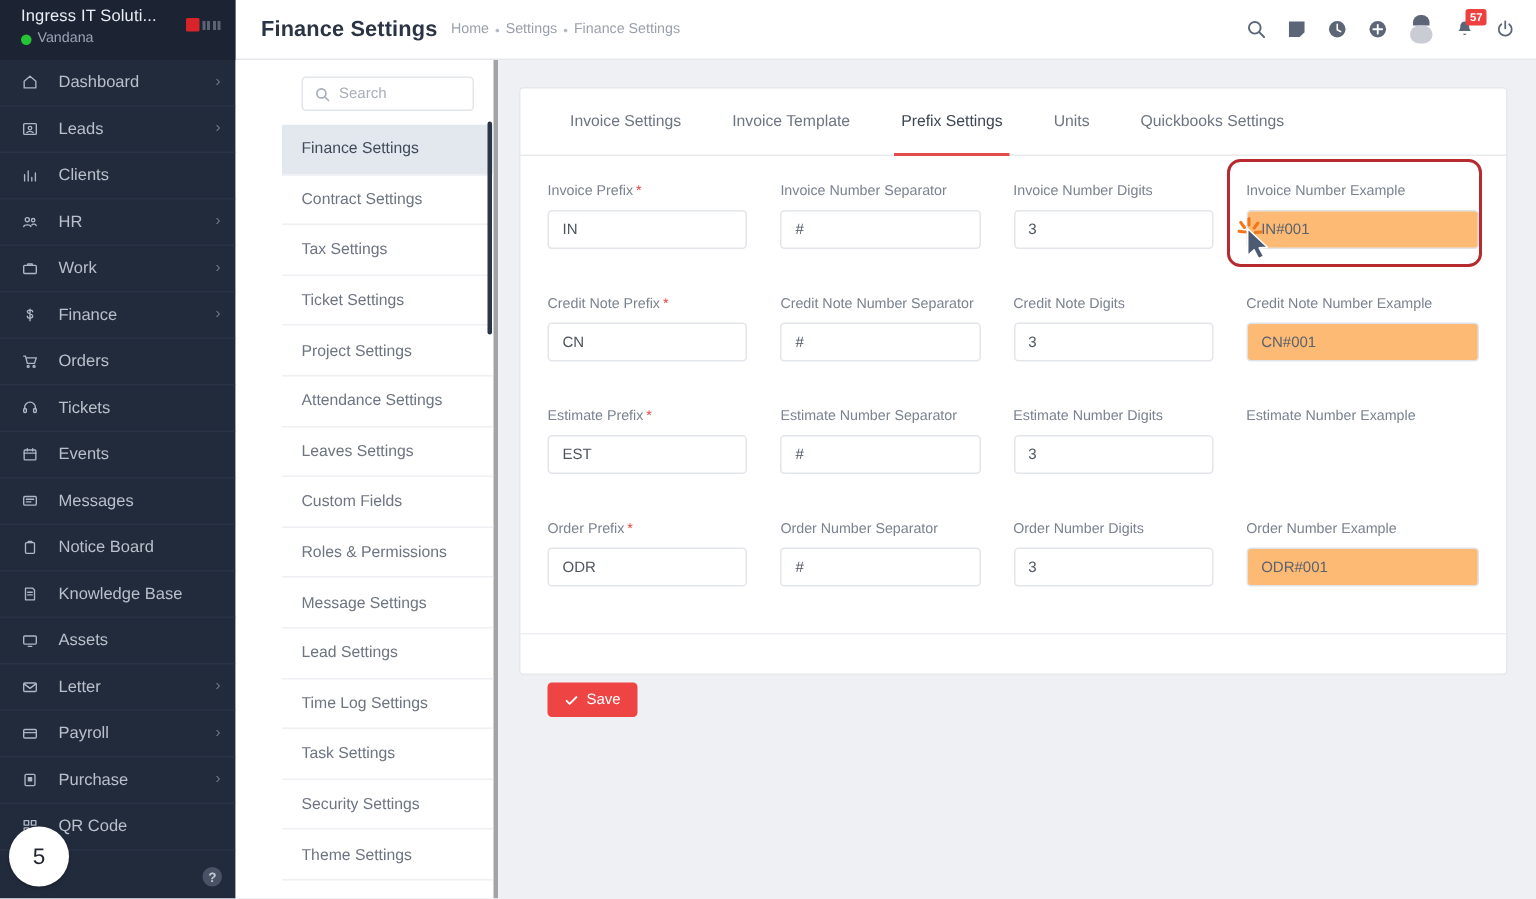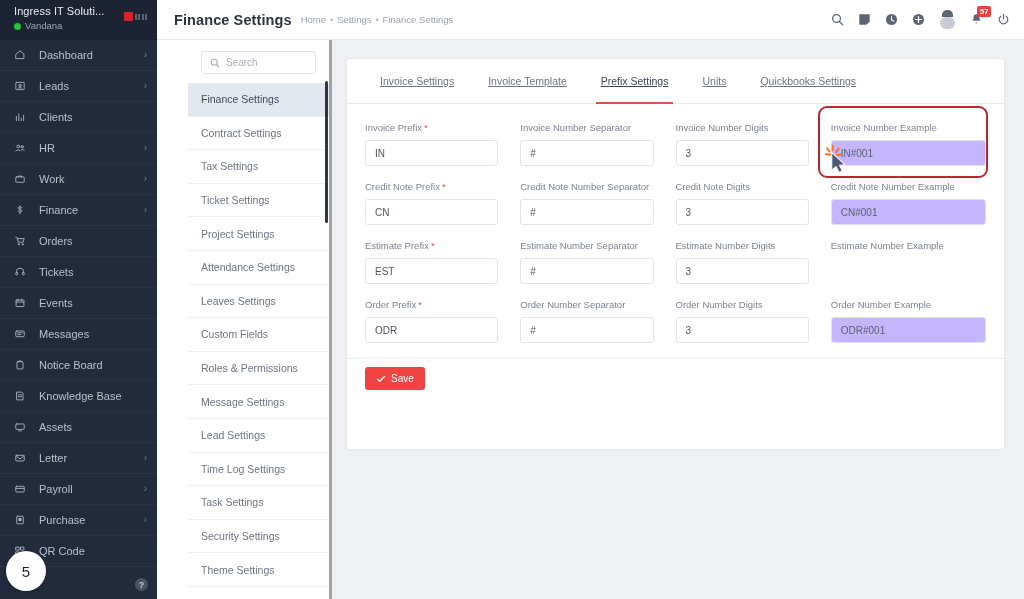--- a/index.html
+++ b/index.html
@@ -157,58 +157,58 @@
     background: #ffffff; border: 1px solid #e5e8ec; border-radius: 3px;
     height: 392px;
   }
   .tabs {
     display: flex; align-items: center; height: 45px;
     border-bottom: 1px solid #e8eaee; padding: 0 16px;
   }
   .tab {
     font-size: 10.5px; color: #6d7582; padding: 0 17px;
     height: 45px; display: flex; align-items: center;
-    position: relative; cursor: pointer; white-space: nowrap; text-decoration: underline;
+    position: relative; cursor: pointer; white-space: nowrap;
   }
   .tab.active { color: #3d4654; }
   .tab.active::after {
     content: ""; position: absolute; left: 12px; right: 12px; bottom: 0;
     height: 2px; background: #e24c4c;
   }
 
   .form { padding: 18px 18px 0 18px; }
-  .form-row { display: flex; gap: 0; margin-bottom: 15px; }
+  .form-row { display: flex; gap: 0; margin-bottom: 31px; }
   .field { flex: 0 0 25%; padding-right: 22px; position: relative; }
   .field:last-child { padding-right: 0; }
   .f-label {
     font-size: 9.5px; color: #7b8390; margin-bottom: 7px;
     display: block; white-space: nowrap;
   }
   .req { color: #e74b4b; margin-left: 2px; }
   .f-input {
     height: 26px; border: 1px solid #e2e5ea; border-radius: 3px;
     background: #fff; display: flex; align-items: center;
     padding: 0 9px; font-size: 10px; color: #4d5560;
     font-family: "Liberation Sans", sans-serif; width: 100%;
     outline: none;
   }
-  .f-input.readonly { background: #c4b5fd; border-color: #e0e4e9; color: #5a626d; }
+  .f-input.readonly { background: #fdba74; border-color: #e0e4e9; color: #5a626d; }
 
   .highlight-box {
     position: absolute; left: -13px; top: -16px;
     width: 170px; height: 72px;
     border: 2px solid #b62a30; border-radius: 9px;
     pointer-events: none; z-index: 5;
   }
   .cursor {
     position: absolute; left: -6px; top: 22px; z-index: 10;
     width: 34px; height: 34px; pointer-events: none;
   }
 
-  .save-wrap { padding: 8px 18px 0 18px; border-top: 1px solid #eceef1; margin-top: 4px; }
+  .save-wrap { padding: 32px 18px 0 18px; border-top: 1px solid #eceef1; margin-top: 4px; }
   .save-btn {
     background: #ef4444; color: #fff; border: none; border-radius: 3px;
     height: 23px; padding: 0 11px; font-size: 10px;
     display: inline-flex; align-items: center; gap: 5px;
     font-family: "Liberation Sans", sans-serif; cursor: pointer;
   }
 </style>
 </head>
 <body>
 

